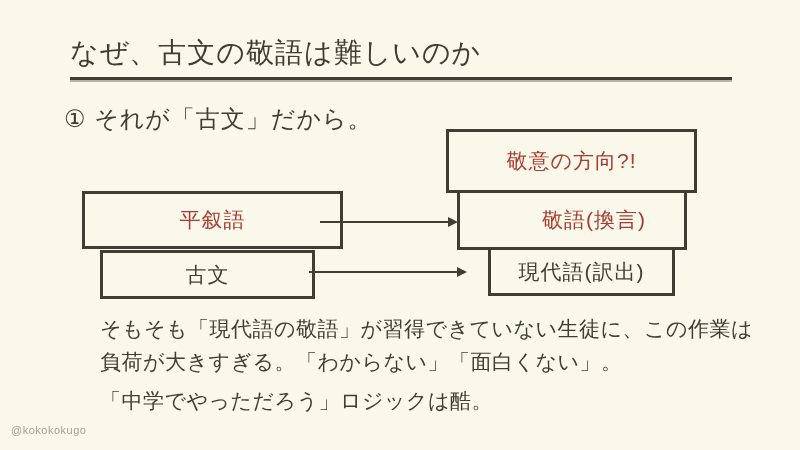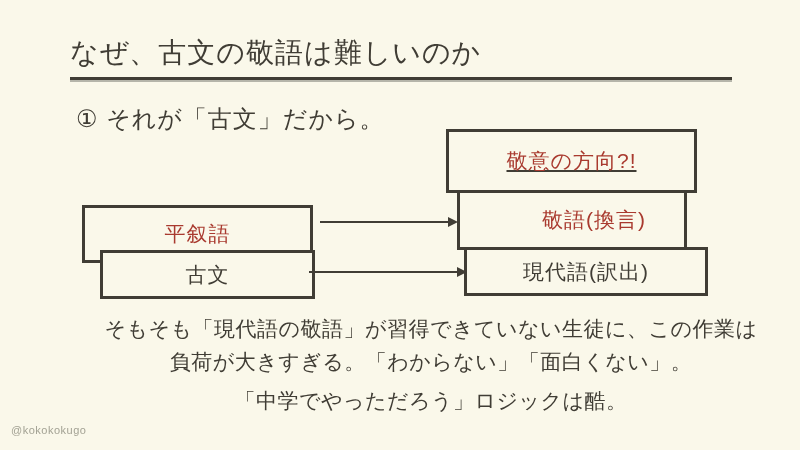--- a/index.html
+++ b/index.html
@@ -6,21 +6,20 @@
   html, body { background: #e8e8e0; }
   body { font-family: "Liberation Sans", "DejaVu Sans", sans-serif; }
 
   .slide {
     position: relative;
     width: 800px;
     height: 450px;
     background: #faf8ea;
     color: #403d35;
     overflow: hidden;
-    text-align: center;
   }
 
   .title {
     position: absolute;
     left: 70px;
     top: 34px;
     font-size: 28px;
     letter-spacing: 1px;
     color: #403d35;
     white-space: nowrap;
@@ -36,39 +35,38 @@
     border-bottom: 2px solid #b5b5aa;
   }
 
   .point-heading {
     position: absolute;
     left: 64px;
     top: 103px;
     font-size: 24px;
     letter-spacing: 1px;
     white-space: nowrap;
-    margin-left: 12px;
   }
 
   .box {
     position: absolute;
     background: #faf8ea;
     border: 3px solid #403d35;
     display: flex;
     align-items: center;
     justify-content: center;
     font-size: 21px;
     letter-spacing: 1px;
     white-space: nowrap;
   }
-  .box-keii     { left: 446px; top: 129px; width: 251px; height: 64px; text-decoration: underline; }
-  .box-heijogo  { left:  82px; top: 205px; width: 231px; height: 58px; }
+  .box-keii     { left: 446px; top: 129px; width: 251px; height: 64px; }
+  .box-heijogo  { left:  82px; top: 191px; width: 261px; height: 58px; }
   .box-keigo    { left: 457px; top: 190px; width: 230px; height: 60px; padding-left: 44px; }
   .box-kobun    { left:  100px; top: 250px; width: 215px; height: 49px; }
-  .box-gendaigo { left: 464px; top: 247px; width: 244px; height: 49px; }
+  .box-gendaigo { left: 488px; top: 247px; width: 187px; height: 49px; }
 
   .red { color: #a93a2f; }
 
   .arrows {
     position: absolute;
     left: 0; top: 0;
     width: 800px; height: 450px;
     pointer-events: none;
   }
 

